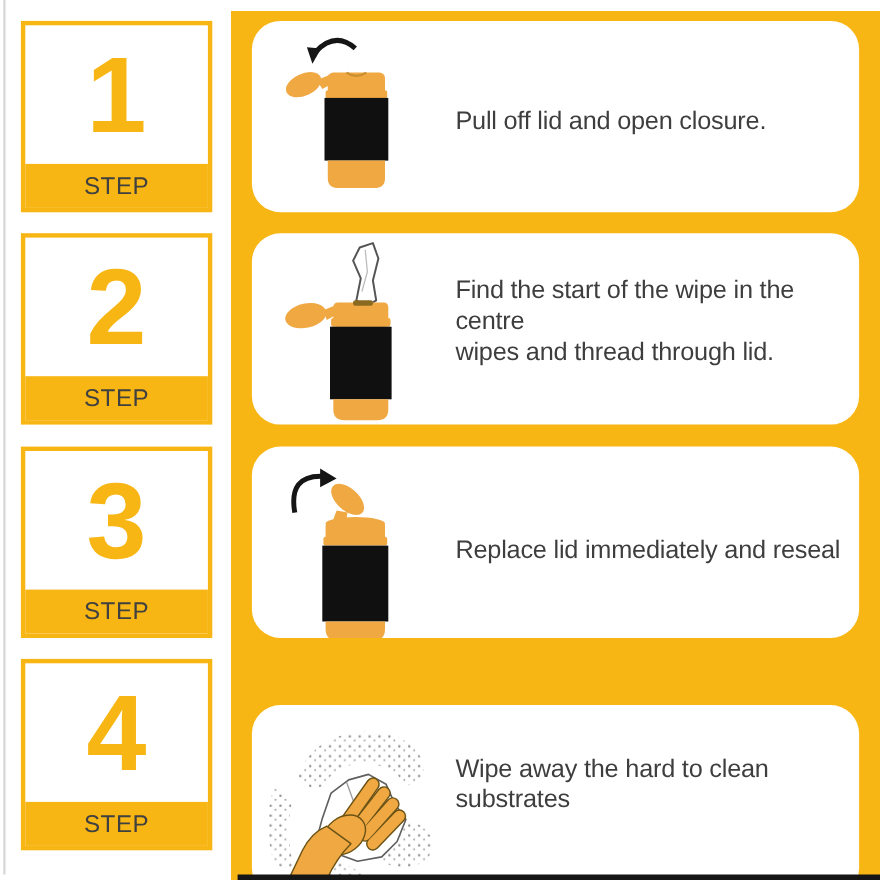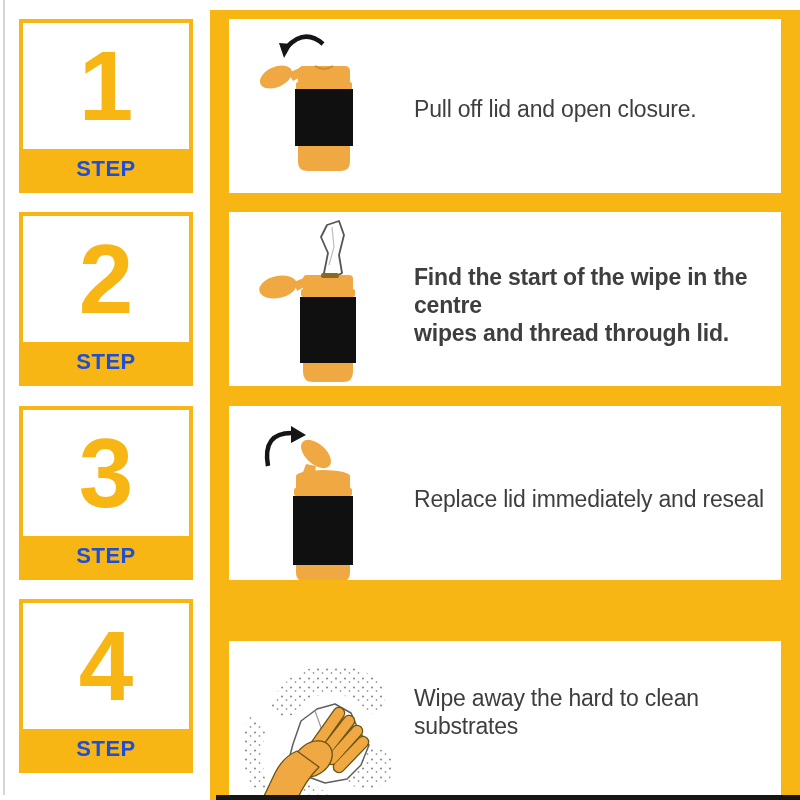--- a/index.html
+++ b/index.html
@@ -4,34 +4,34 @@
 <style>
   html,body{margin:0;padding:0;background:#fff;}
   .canvas{
     position:relative;width:800px;height:800px;background:#ffffff;
     font-family:"Liberation Sans",sans-serif;overflow:hidden;
   }
   .edge-line{position:absolute;left:3px;top:0;width:2px;height:795px;background:#d6d6d6;}
   
   .panel{position:absolute;left:210px;top:10px;width:590px;height:790px;background:#F7B614;}
   .bottom-bar{position:absolute;left:6px;right:0;bottom:0;height:5px;background:#161616;}
-  .rbox{position:absolute;left:19px;width:552px;height:174px;background:#ffffff;overflow:hidden;}
+  .rbox{position:absolute;left:19px;width:552px;height:174px;background:#ffffff;overflow:hidden;border-radius:26px;}
   .rbox.r1{top:9px;} .rbox.r2{top:202px;} .rbox.r3{top:396px;} .rbox.r4{top:589px;margin-top:42px;}
   .rbox svg{position:absolute;}
   .rtext{position:absolute;left:185px;right:14px;font-size:23px;line-height:28px;
     color:#3e3e3e;letter-spacing:-0.2px;}
-  .r1 .rtext{top:76px;} .r2 .rtext{top:51px;font-weight:bold;} .r3 .rtext{top:79px;} .r4 .rtext{top:43px;}
+  .r1 .rtext{top:76px;} .r2 .rtext{top:37px;} .r3 .rtext{top:79px;} .r4 .rtext{top:43px;}
   
   .sbox{position:absolute;left:19px;width:174px;height:174px;background:#fff;
     border:4px solid #F7B614;box-sizing:border-box;}
   .sbox.s1{top:19px;} .sbox.s2{top:212px;} .sbox.s3{top:406px;} .sbox.s4{top:599px;}
   .snum{height:126px;display:flex;align-items:center;justify-content:center;
     font-size:98px;font-weight:bold;color:#F7B614;}
   .sband{height:40px;background:#F7B614;display:flex;align-items:center;justify-content:center;
-    font-size:22px;font-weight:bold;letter-spacing:0.5px;color:#1d4ed8;}
+    font-size:22px;font-weight:normal;letter-spacing:0.5px;color:#404040;}
 </style>
 </head>
 <body>
 
 <div class="canvas">
 
   <div class="edge-line"></div>
 
   <div class="sbox s1">
     <div class="snum">1</div>

